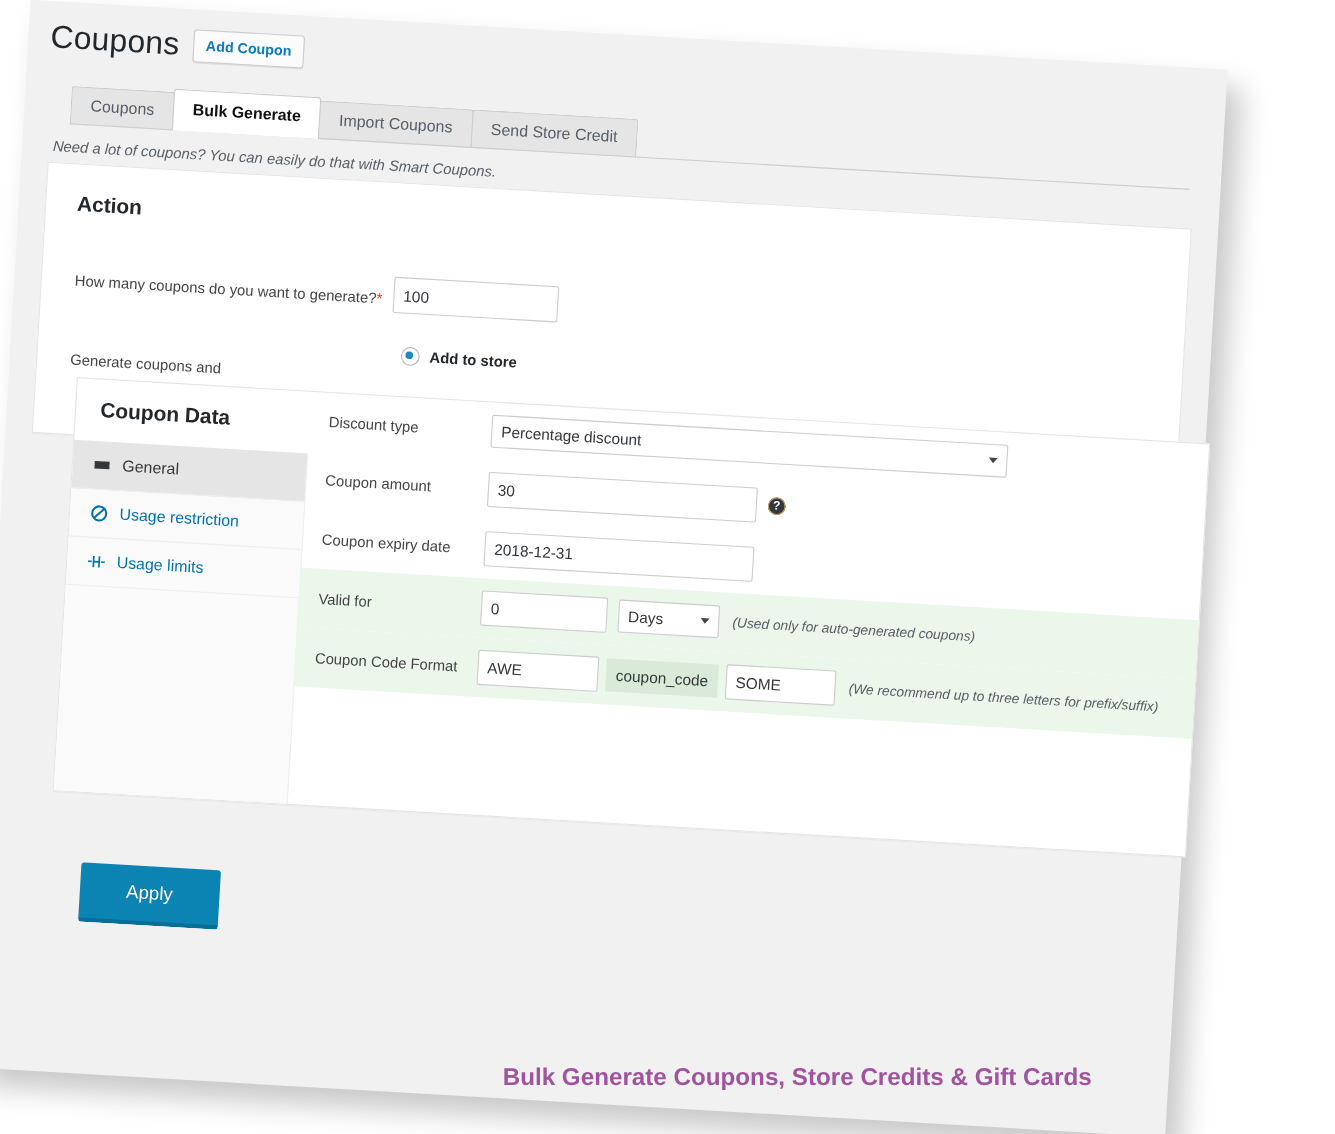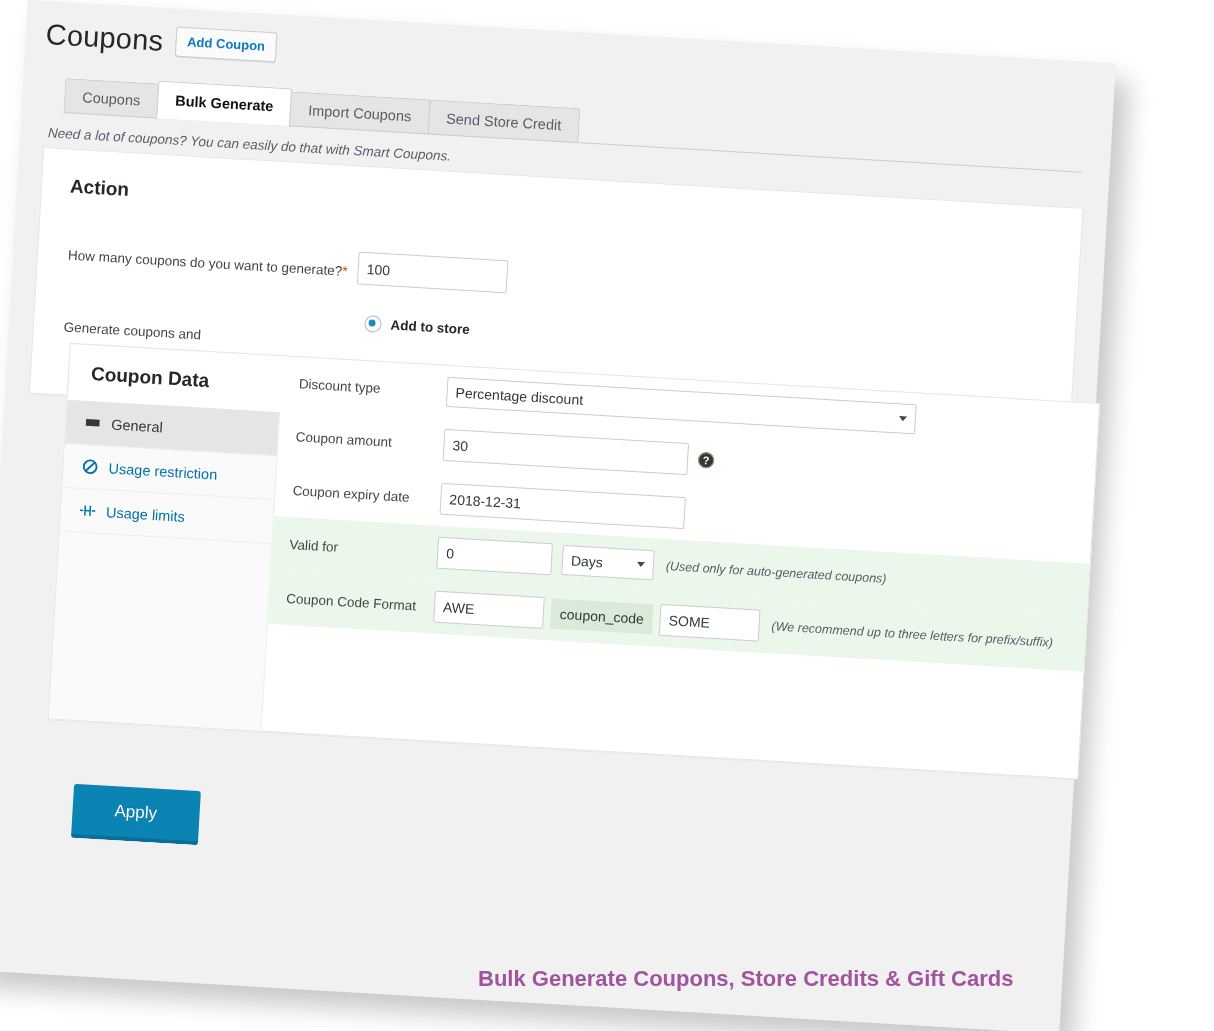--- a/index.html
+++ b/index.html
@@ -220,21 +220,21 @@
     padding:15px 42px;
     border-radius:3px;
     cursor:pointer;
     font-family:"Liberation Sans", sans-serif;
     text-shadow:0 -1px 0 rgba(0,0,0,.18);
   }
 
   
   .caption{
     position:absolute;
-    left:478px; top:966px;
+    left:457px; top:966px;
     font-size:22px;
     font-weight:bold;
     color:#a0549e;
     white-space:nowrap;
   }
 </style>
 </head>
 <body>
 
 <div id="stage">

